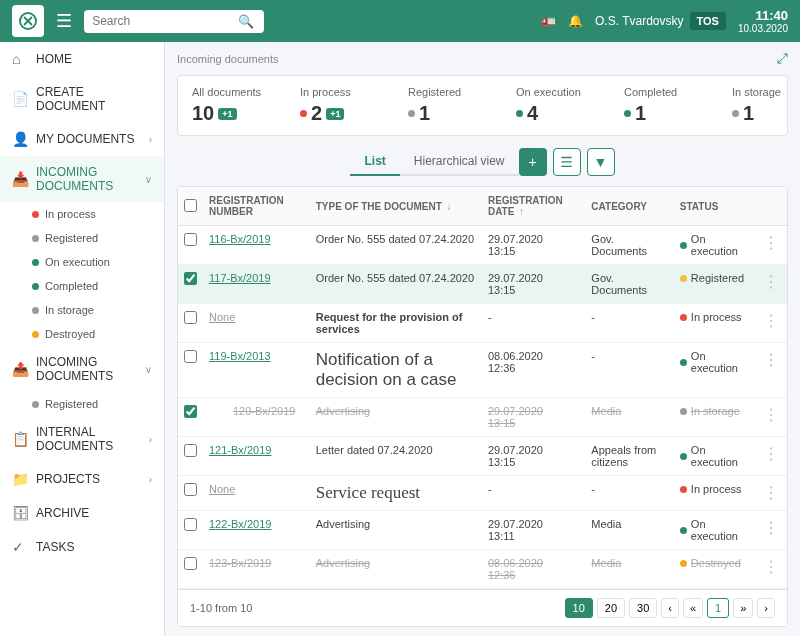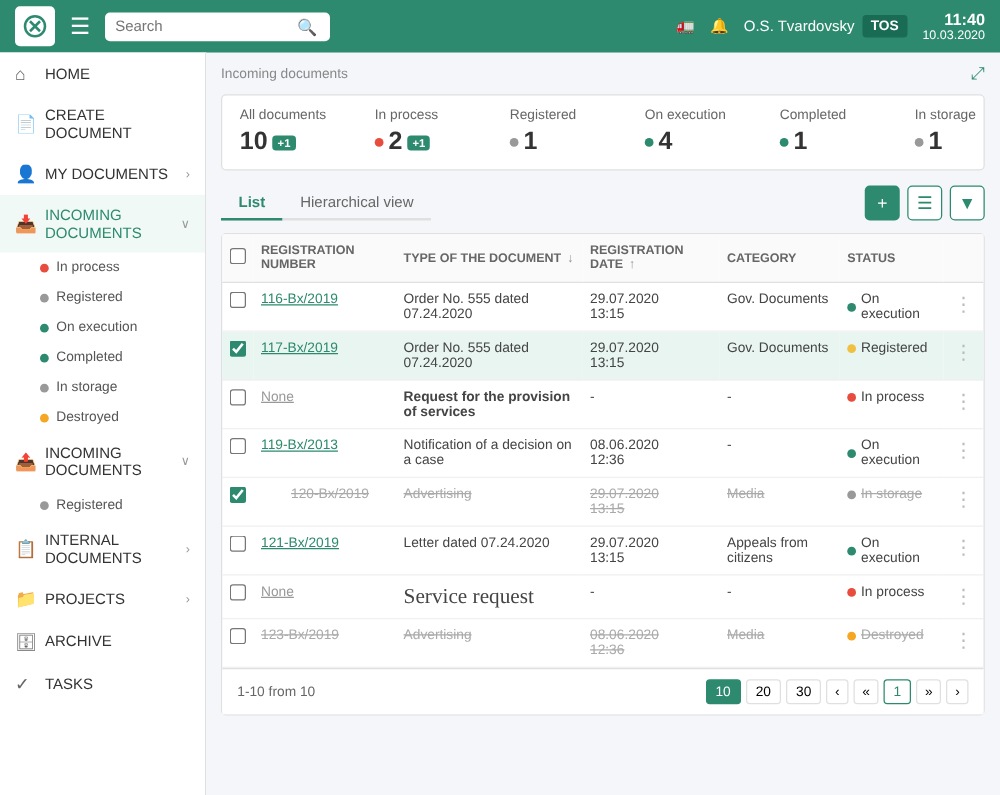--- a/index.html
+++ b/index.html
@@ -104,21 +104,21 @@
       display: flex; align-items: center; gap: 4px;
     }
     .stat-badge {
       font-size: 9px; background: #2d8a6e; color: #fff;
       padding: 1px 4px; border-radius: 3px; vertical-align: super;
     }
     .stat-dot { width: 7px; height: 7px; border-radius: 50%; }
     .stat-separator { width: 1px; background: #e0e0e0; margin: 0 4px; }
 
     
-    .tabs-row { display: flex; align-items: center; margin-bottom: 10px; justify-content: space-between; }
+    .tabs-row { display: flex; align-items: center; margin-bottom: 10px; justify-content: center; }
     .tabs { display: flex; gap: 0; border-bottom: 2px solid #e0e0e0; }
     .tab {
       padding: 6px 14px; font-size: 12px; cursor: pointer; color: #666;
       border-bottom: 2px solid transparent; margin-bottom: -2px;
     }
     .tab.active { color: #2d8a6e; border-bottom-color: #2d8a6e; font-weight: bold; }
     .tabs-actions { display: flex; gap: 6px; }
     .action-btn {
       width: 28px; height: 28px;
       border-radius: 4px;
@@ -439,21 +439,21 @@
       </td>
     </tr>
             <tr>
       <td class="checkbox-cell">
         <input type="checkbox" style="">
       </td>
       <td>
         <a class="doc-link" style="">119-Bx/2013</a>
       </td>
       <td>
-        <span style="font-size:11px;text-align:right;">Notification of a decision on a case</span>
+        <span style="font-size:17px;text-align:right;">Notification of a decision on a case</span>
       </td>
       <td style="white-space:pre-line;">08.06.2020
 12:36</td>
       <td style="">-</td>
       <td>
         <div class="status-badge" style="">
           <span style="width:7px;height:7px;border-radius:50%;background:#2d8a6e;display:inline-block;flex-shrink:0;"></span>
           <span>On execution</span>
         </div>
       </td>
@@ -516,20 +516,43 @@
       </td>
       <td>
         <span style="font-size:17px;font-family:Liberation Serif, serif;">Service request</span>
       </td>
       <td style="white-space:pre-line;">-</td>
       <td style="">-</td>
       <td>
         <div class="status-badge" style="">
           <span style="width:7px;height:7px;border-radius:50%;background:#e74c3c;display:inline-block;flex-shrink:0;"></span>
           <span>In process</span>
+        </div>
+      </td>
+      <td>
+        <span class="row-menu">⋮</span>
+      </td>
+    </tr>
+            <tr>
+      <td class="checkbox-cell">
+        <input type="checkbox" style="">
+      </td>
+      <td>
+        <a class="doc-link" style="">122-Bx/2019</a>
+      </td>
+      <td>
+        <span style="font-size:11px;">Advertising</span>
+      </td>
+      <td style="white-space:pre-line;">29.07.2020
+13:11</td>
+      <td style="">Media</td>
+      <td>
+        <div class="status-badge" style="">
+          <span style="width:7px;height:7px;border-radius:50%;background:#2d8a6e;display:inline-block;flex-shrink:0;"></span>
+          <span>On execution</span>
         </div>
       </td>
       <td>
         <span class="row-menu">⋮</span>
       </td>
     </tr>
             <tr>
       <td class="checkbox-cell">
         <input type="checkbox" style="">
       </td>

